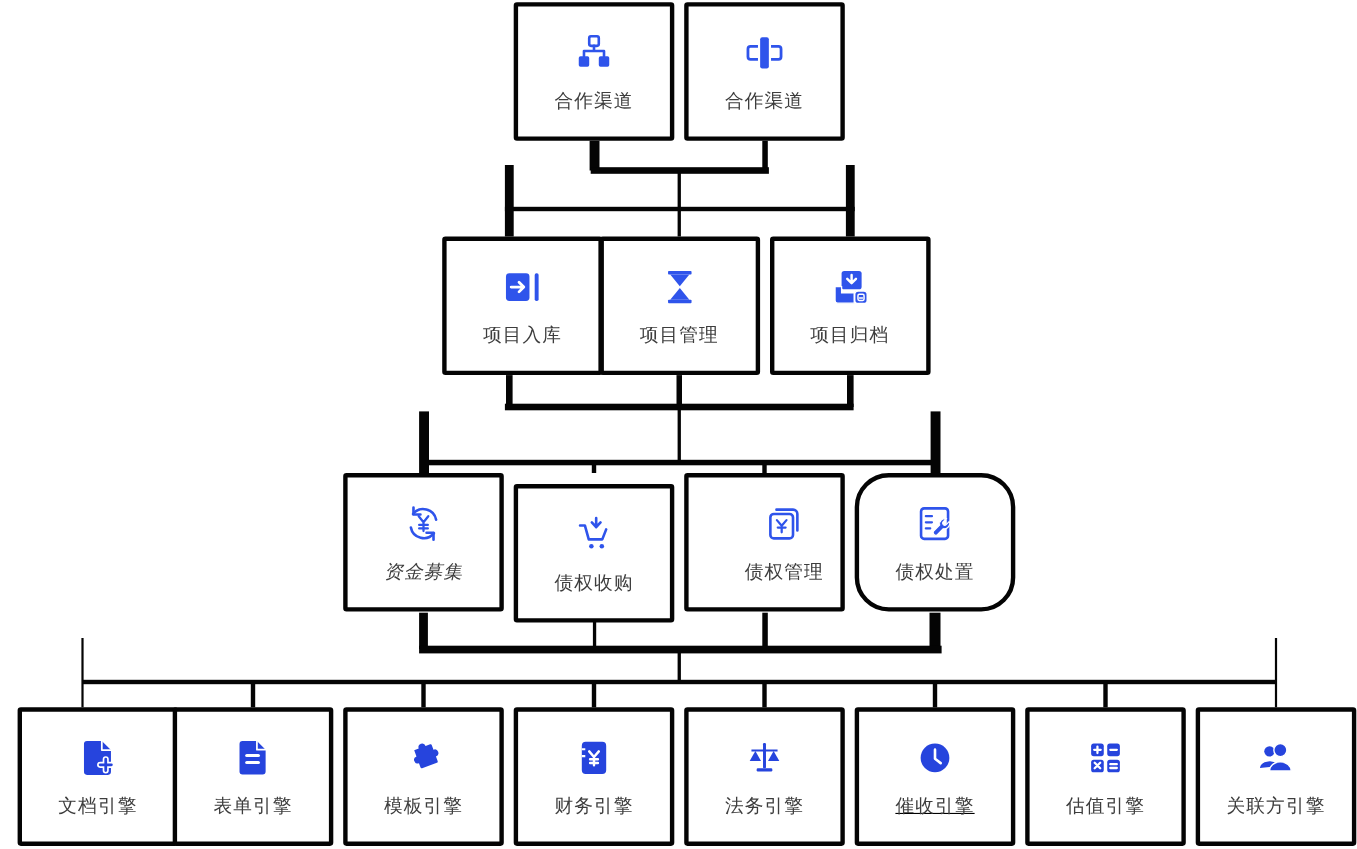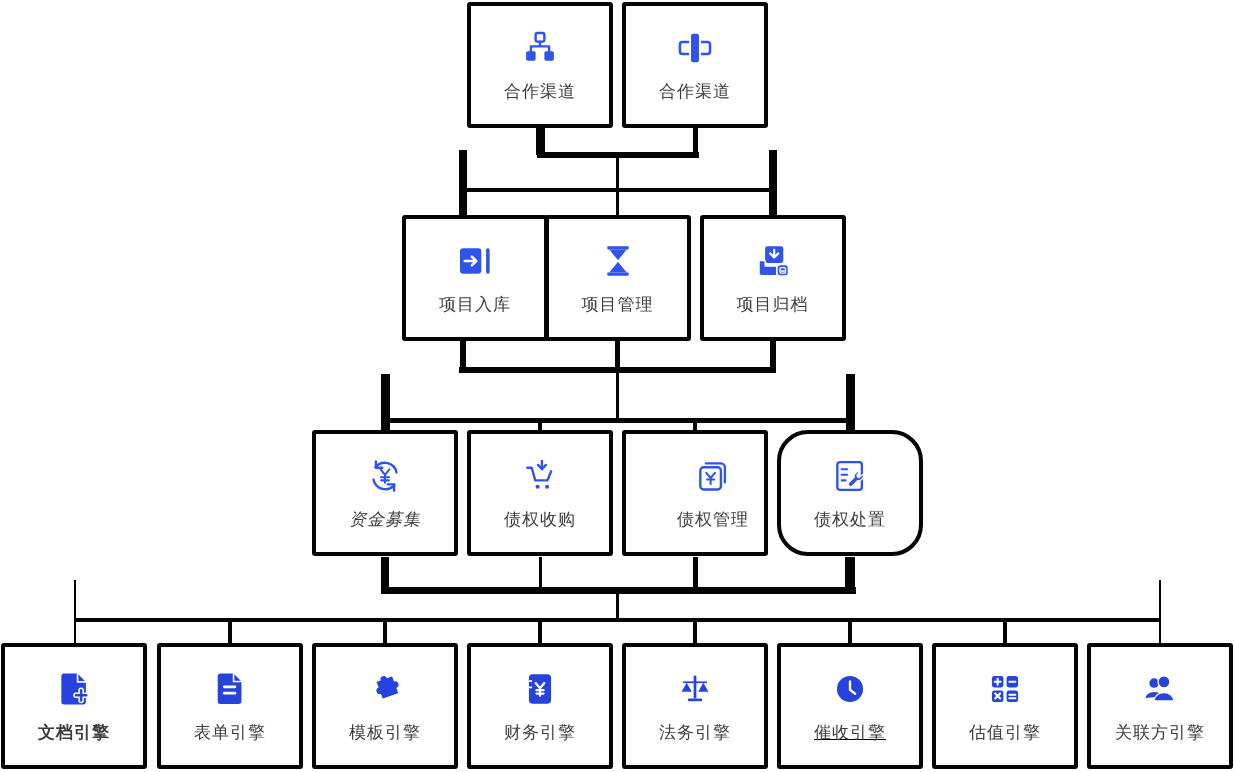--- a/index.html
+++ b/index.html
@@ -118,21 +118,21 @@
         <svg width="38" height="38" viewBox="0 0 48 48">
           <path d="M38.5 19.5A15 15 0 0 0 12 13" stroke="currentColor" fill="none" stroke-linecap="round" stroke-linejoin="round" stroke-width="3"></path>
  <path d="M12.5 5.5v8h8" stroke="currentColor" fill="none" stroke-linecap="round" stroke-linejoin="round" stroke-width="3"></path>
  <path d="M9.5 28.5A15 15 0 0 0 36 35" stroke="currentColor" fill="none" stroke-linecap="round" stroke-linejoin="round" stroke-width="3"></path>
  <path d="M35.5 42.5v-8h-8" stroke="currentColor" fill="none" stroke-linecap="round" stroke-linejoin="round" stroke-width="3"></path>
  <path d="M18.5 15.5 24 22.5 29.5 15.5M24 22.5V32.5M19 25.5h10M19 29.5h10" stroke="currentColor" fill="none" stroke-linecap="round" stroke-linejoin="round" stroke-width="2.6"></path>
         </svg>
       </span>
       <span class="nlabel">资金募集</span>
     </div>
-    <div class="node" style="left: 467px; top: 430px;">
+    <div class="node" style="left: 467px; top: 440px;">
       <span class="nicon ic-light">
         <svg width="38" height="38" viewBox="0 0 48 48">
           <path d="M26.5 5v9M21.5 10l5 5.5 5-5.5" stroke="currentColor" fill="none" stroke-linecap="round" stroke-linejoin="round" stroke-width="3"></path>
  <path d="M8 13.5h5.5L18 29.5h15.5L38 18" stroke="currentColor" fill="none" stroke-linecap="round" stroke-linejoin="round" stroke-width="3"></path>
  <circle cx="21" cy="37.5" r="2.6" fill="currentColor"></circle>
  <circle cx="33" cy="37.5" r="2.6" fill="currentColor"></circle>
         </svg>
       </span>
       <span class="nlabel">债权收购</span>
     </div>
@@ -149,21 +149,21 @@
     <div class="node" style="left: 777px; top: 430px; border-radius: 31px;">
       <span class="nicon ic-light">
         <svg width="38" height="38" viewBox="0 0 48 48">
           <rect x="8" y="6.5" width="31" height="35" rx="3.5" fill="none" stroke="currentColor" stroke-width="3"></rect>
  <path d="M13.5 15.5h7M13.5 22.5h7M13.5 29.5h5" stroke="currentColor" fill="none" stroke-linecap="round" stroke-linejoin="round" stroke-width="2.6"></path>
  <path d="M41 23.5a6.5 6.5 0 0 1 -7.5 6.4l-6.8 6.8a3 3 0 0 1 -4.2 -4.2l6.8 -6.8a6.5 6.5 0 0 1 7.6 -7.4l-3.4 3.4a2.4 2.4 0 0 0 3.4 3.4l3.4 -3.4c.4 .8 .7 1.8 .7 2.8z" fill="currentColor" stroke="#fff" stroke-width="1.4"></path>
         </svg>
       </span>
       <span class="nlabel">债权处置</span>
     </div>
-    <div class="node" style="left: 1px; top: 643px; font-weight: bold;">
+    <div class="node" style="left: 16px; top: 643px;">
       <span class="nicon ic-dark">
         <svg width="38" height="38" viewBox="0 0 48 48">
           <path d="M11.5 4.5h17L39 15v25a3.5 3.5 0 0 1 -3.5 3.5h-24A3.5 3.5 0 0 1 8 40V8a3.5 3.5 0 0 1 3.5 -3.5z" fill="currentColor"></path>
  <path d="M28.5 4.5V15H39" stroke="#fff" fill="none" stroke-linecap="round" stroke-linejoin="round" stroke-width="2"></path>
  <path d="M33 25.5v13M26.5 32h13" stroke="#fff" fill="none" stroke-linecap="round" stroke-linejoin="round" stroke-width="7"></path>
  <path d="M33 25.5v13M26.5 32h13" stroke="currentColor" fill="none" stroke-linecap="round" stroke-linejoin="round" stroke-width="3.2"></path>
         </svg>
       </span>
       <span class="nlabel">文档引擎</span>
     </div>

